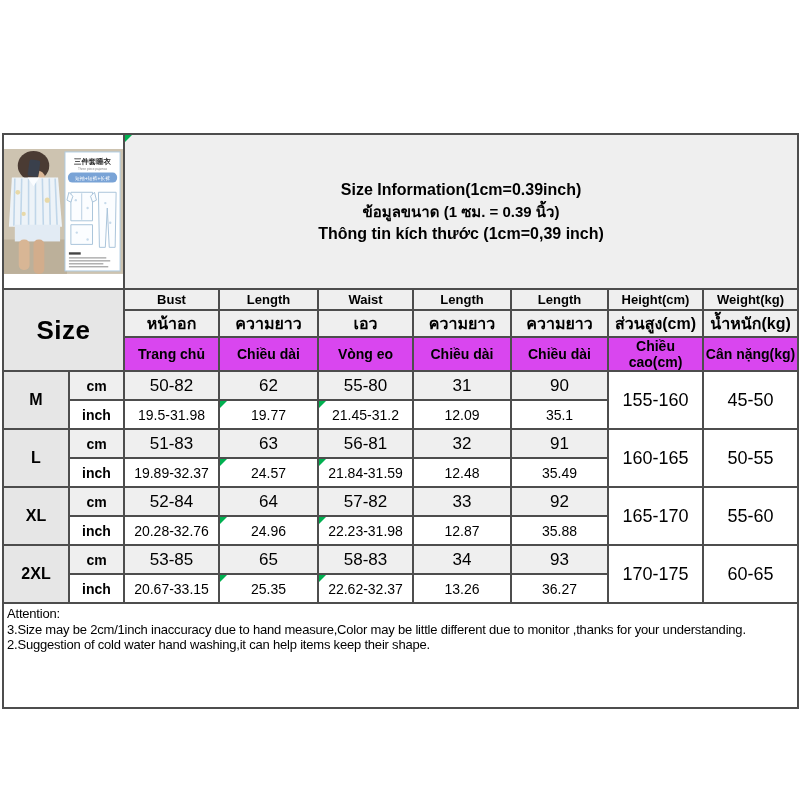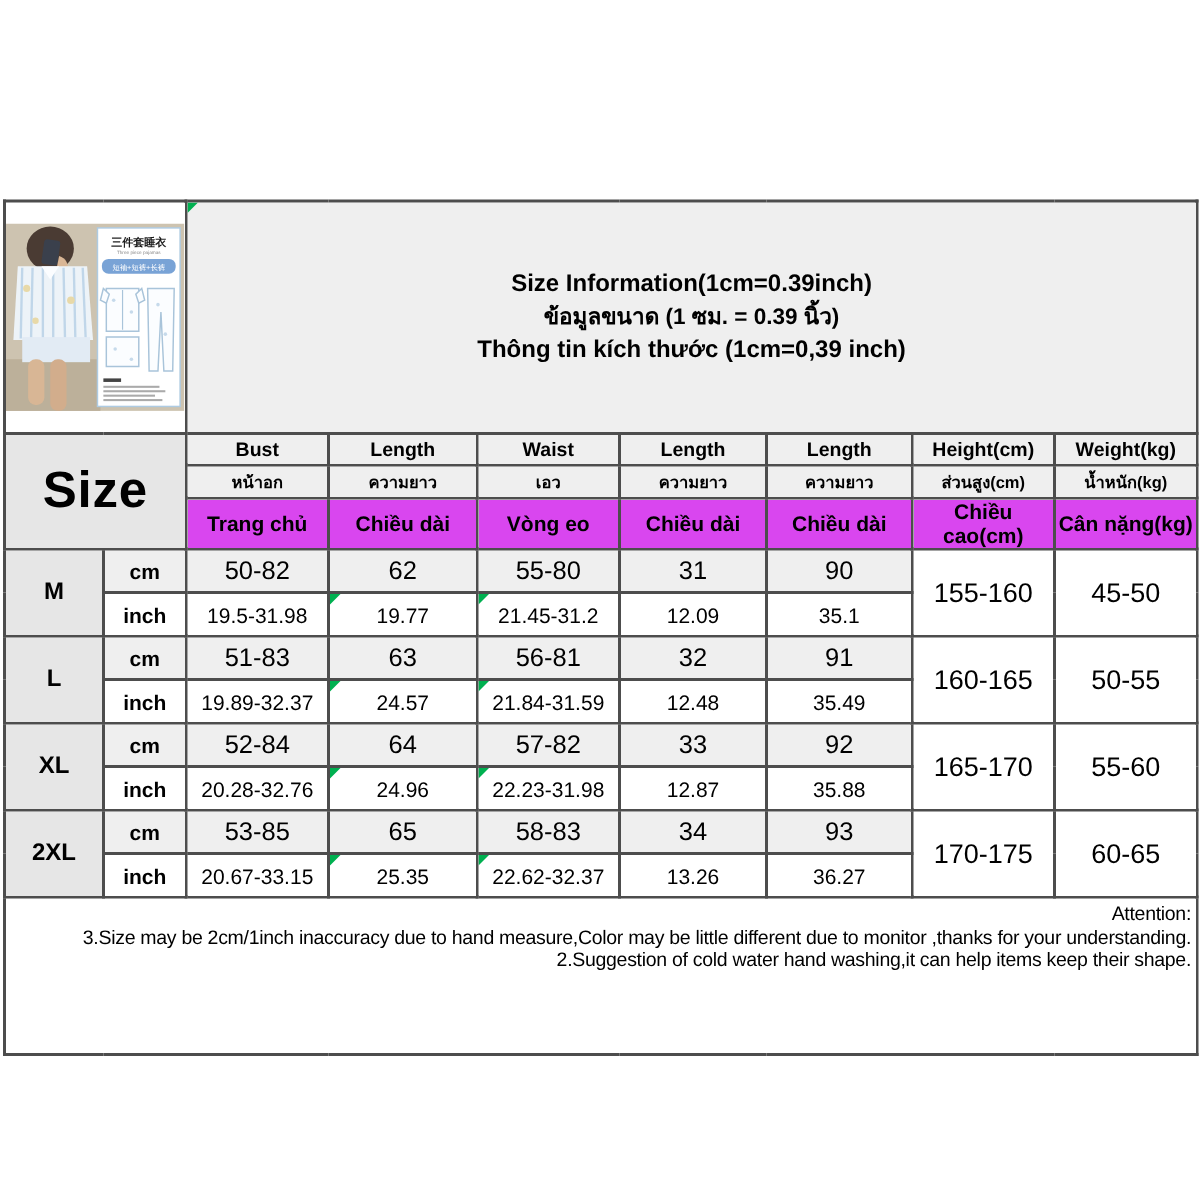--- a/index.html
+++ b/index.html
@@ -7,40 +7,40 @@
     width:800px;height:800px;background:#ffffff;position:relative;
     font-family:"Liberation Sans","DejaVu Sans",sans-serif;color:#000;
   }
   .sheet{position:absolute;left:2px;top:133px;width:795px}
   table{border-collapse:collapse;table-layout:fixed;width:795px}
   td{
     border:2px solid #4d4d4d;text-align:center;vertical-align:middle;
     padding:0;position:relative;background:#fff;overflow:hidden;
   }
   .sz{background:#e6e6e6;font-weight:bold;font-size:16px}
-  .size-head{background:#e6e6e6;font-weight:bold;font-size:34px;letter-spacing:.5px}
+  .size-head{background:#e6e6e6;font-weight:bold;font-size:26px;letter-spacing:.5px}
   .title-cell{background:#efefef;font-weight:bold;font-size:16px;line-height:22px;vertical-align:middle}
   .title-cell .thai{font-size:15px}
   .h-en{background:#efefef;font-weight:bold;font-size:13px}
-  .h-th{background:#efefef;font-weight:bold;font-size:11px}
+  .h-th{background:#efefef;font-weight:bold;font-size:16px}
   .h-vi{background:#d946ef;font-weight:bold;font-size:14px}
   .unit{background:#efefef;font-weight:bold;font-size:14px}
   .unit.w{background:#fff}
   .cmv{background:#efefef;font-size:17px}
   .inv{background:#fff;font-size:14px}
   .hw{background:#fff;font-size:18px}
   .photo-cell{background:#fff;padding:0}
   .photo-cell svg{display:block;width:100%;height:100%}
   
   .gm::after{
     content:"";position:absolute;top:0;left:0;width:0;height:0;
     border-top:7px solid #00b050;border-right:7px solid transparent;
   }
   .attention{
-    background:#fff;text-align:right;vertical-align:top;
+    background:#fff;text-align:left;vertical-align:top;
     font-size:13px;line-height:15.5px;letter-spacing:-0.2px;
     padding:2px 3px;height:99px;
   }
   
   tr.r-top{height:155px}
   tr.r-hen{height:21px}
   tr.r-hth{height:22px}
   tr.r-hvi{height:22px}
   tr.r-d{height:29px}
 </style>

